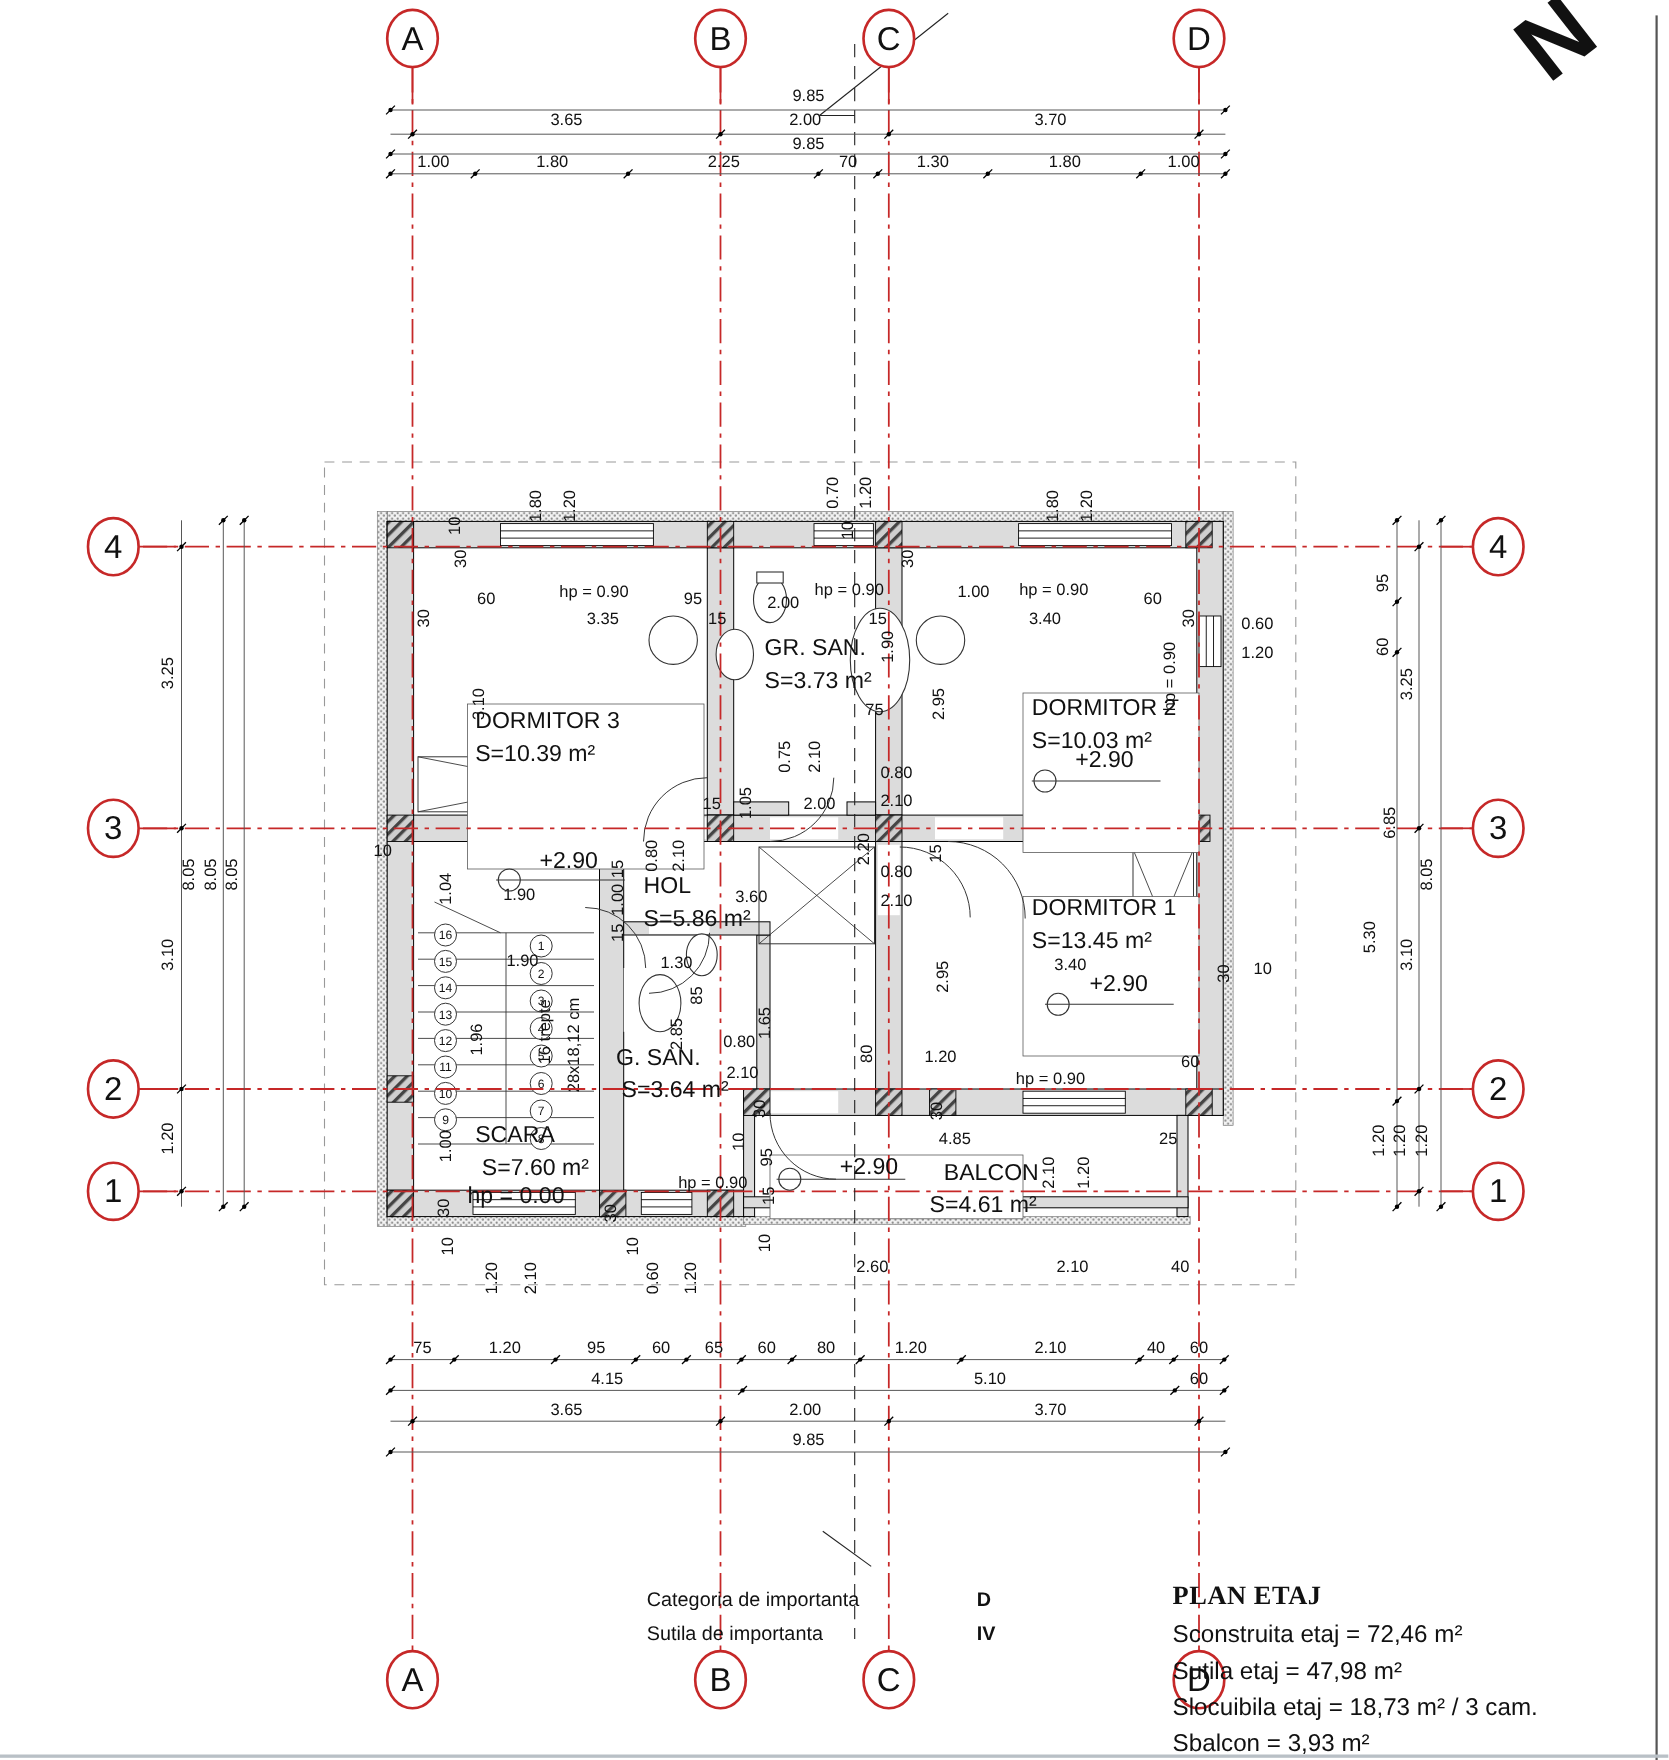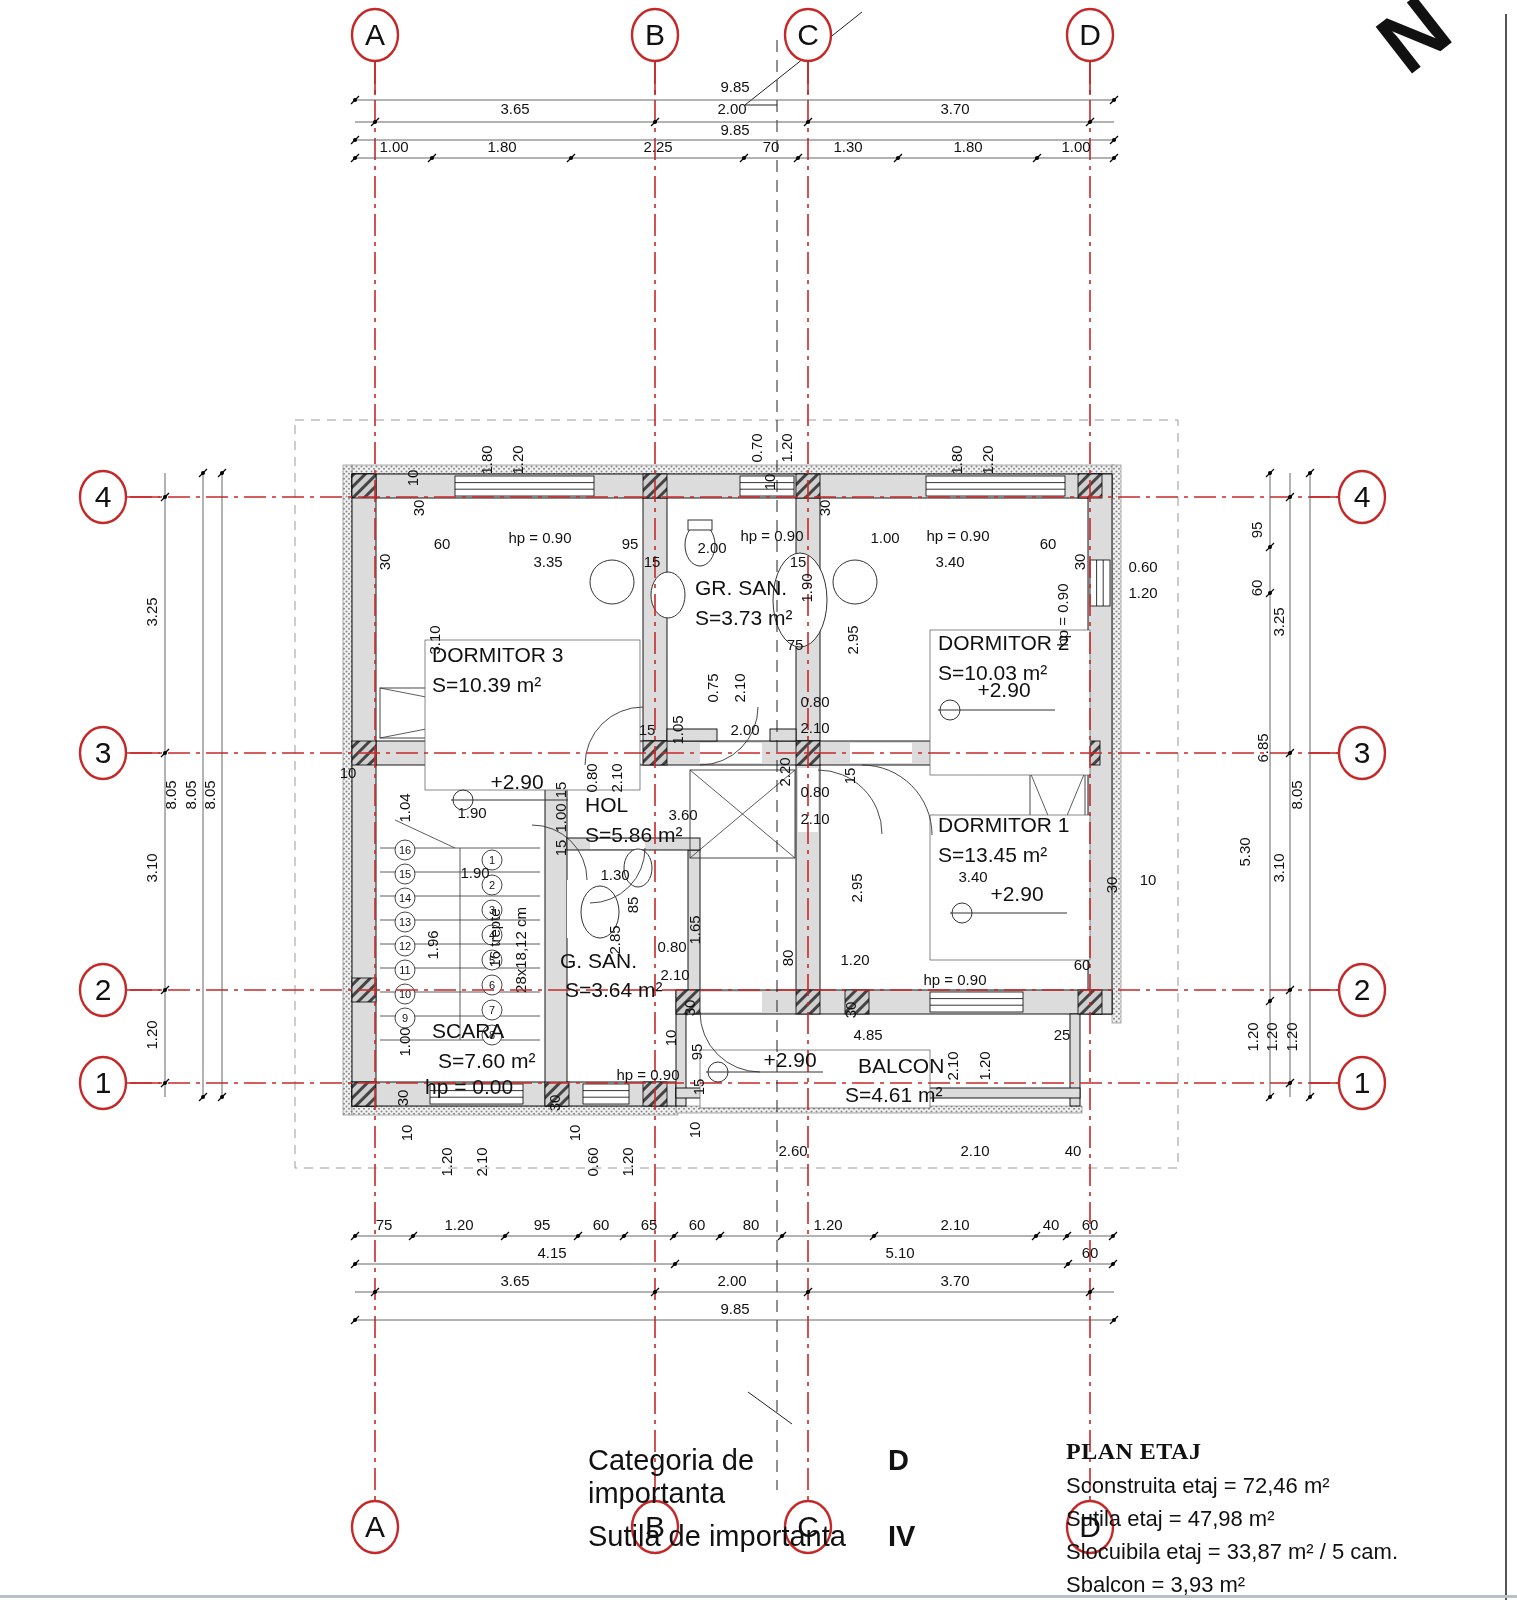--- a/index.html
+++ b/index.html
@@ -1,19 +1,19 @@
 <!DOCTYPE html>
 <html><head>
 <meta charset="utf-8">
 <style>
   html,body{margin:0;padding:0;background:#fff;}
   #stage{position:relative;width:1517px;height:1600px;background:#ffffff;overflow:hidden;
          font-family:"Liberation Sans", sans-serif;}
   svg text{font-family:"Liberation Sans", sans-serif;}
-  #footer-left{position:absolute;left:588px;top:1444px;font-size:29px;color:#111;}
+  #footer-left{position:absolute;left:588px;top:1444px;font-size:18px;color:#111;}
   #footer-left .row{display:flex;margin-bottom:10px;}
   #footer-left .lab{width:300px;}
   #footer-left .val{font-weight:bold;}
   #footer-right{position:absolute;left:1066px;top:1438px;font-size:22px;color:#111;}
   #footer-right .title{font-weight:bold;font-size:24px;margin-bottom:8px;letter-spacing:.5px;font-family:Liberation Serif, serif;}
   #footer-right .line{margin-bottom:7px;}
   #frame-right{position:absolute;left:1505px;top:14px;width:2px;height:1586px;background:#555;}
   #frame-bottom{position:absolute;left:0;top:1595px;width:1517px;height:3px;background:#b9c0c6;}
 </style>
 </head>
@@ -539,19 +539,19 @@
     <div class="row">
       <span class="lab">Sutila de importanta</span>
       <span class="val">IV</span>
     </div>
   </div>
 
   <div id="footer-right">
     <div class="title">PLAN ETAJ</div>
     <div class="line">Sconstruita etaj = 72,46 m²</div>
     <div class="line">Sutila etaj = 47,98 m²</div>
-    <div class="line">Slocuibila etaj = 33,87 m² / 5 cam.</div>
+    <div class="line">Slocuibila etaj = 18,73 m² / 3 cam.</div>
     <div class="line">Sbalcon = 3,93 m²</div>
   </div>
 
   <div id="frame-right"></div>
   <div id="frame-bottom"></div>
 </div>
 
 </body></html>

